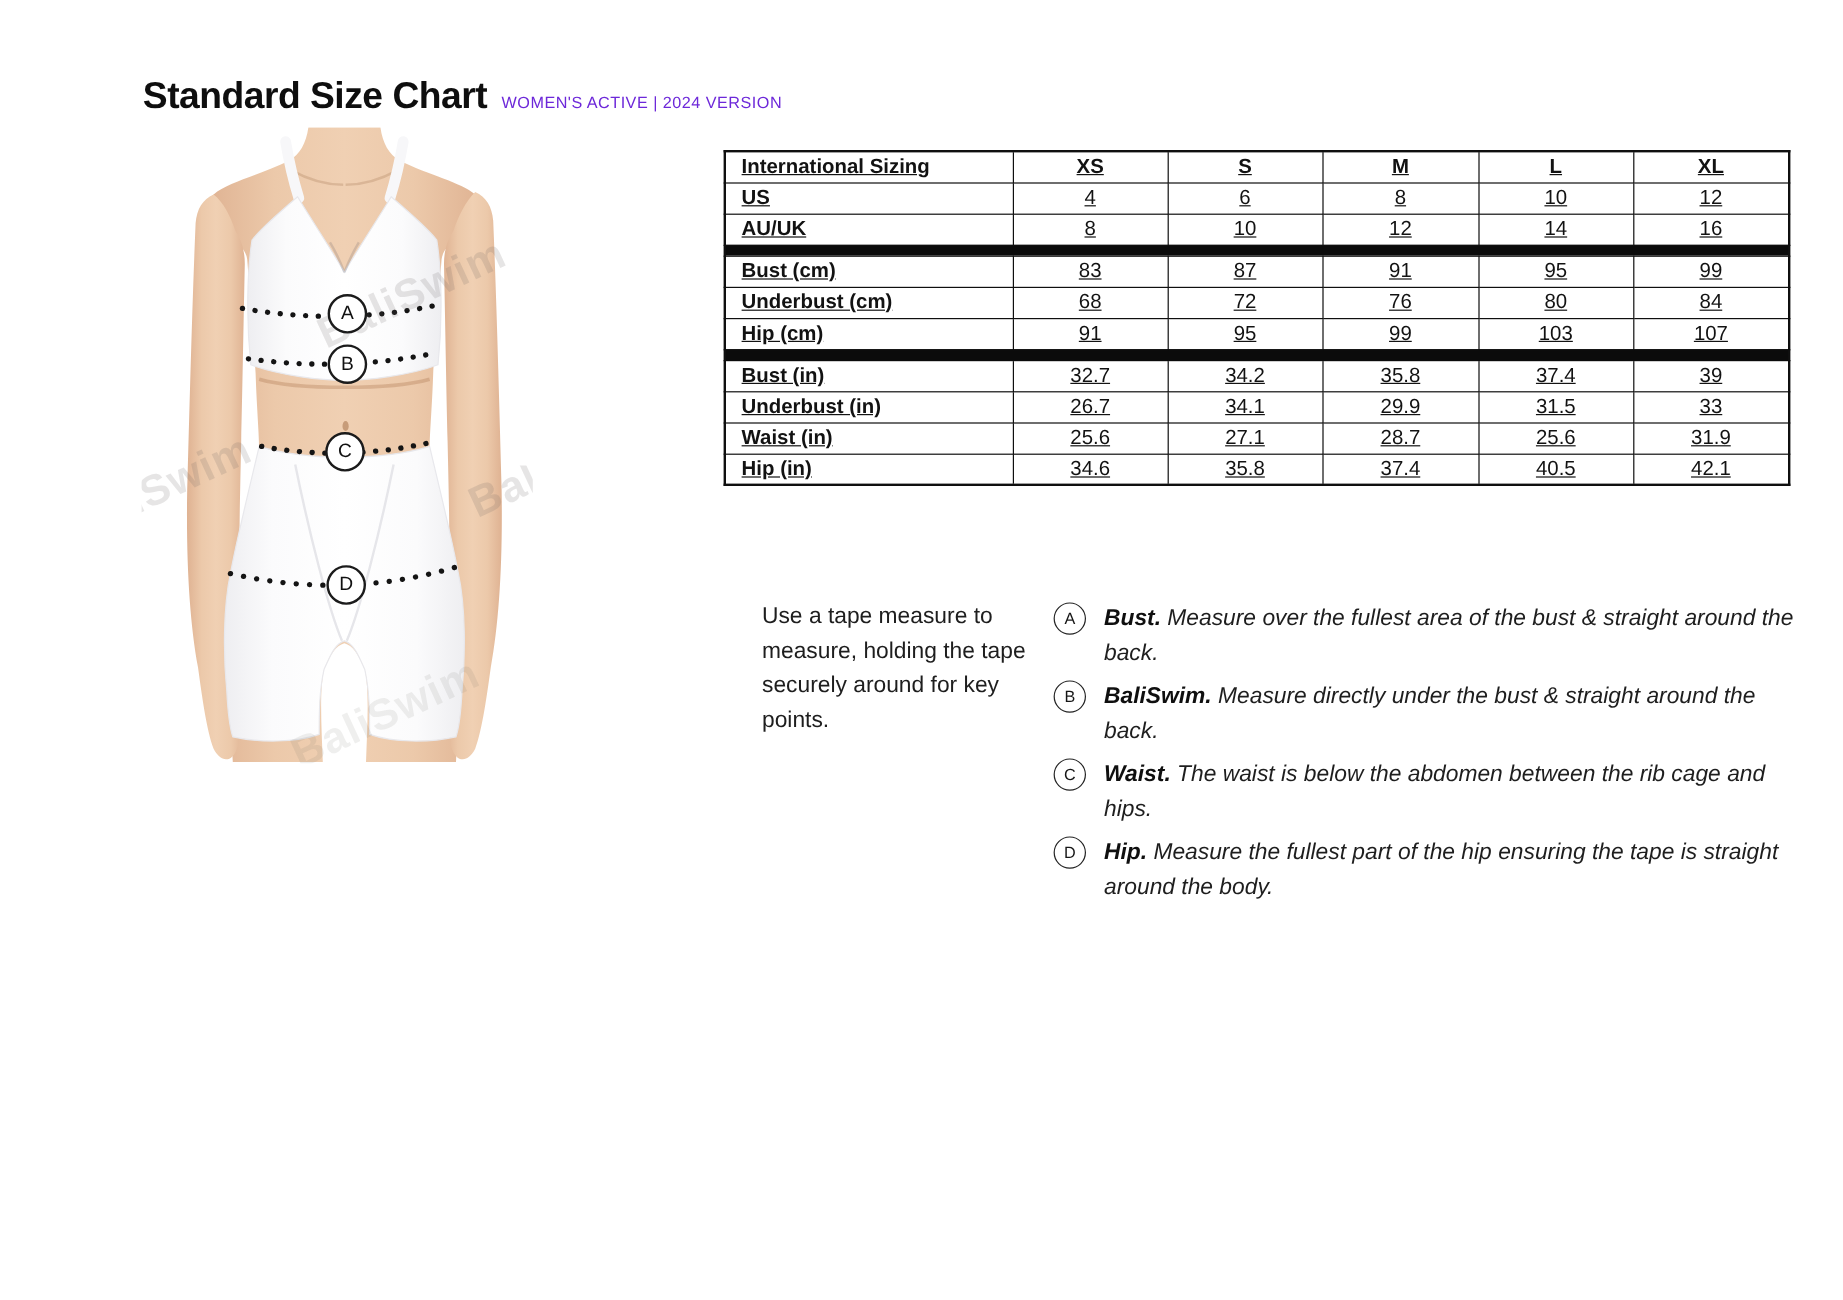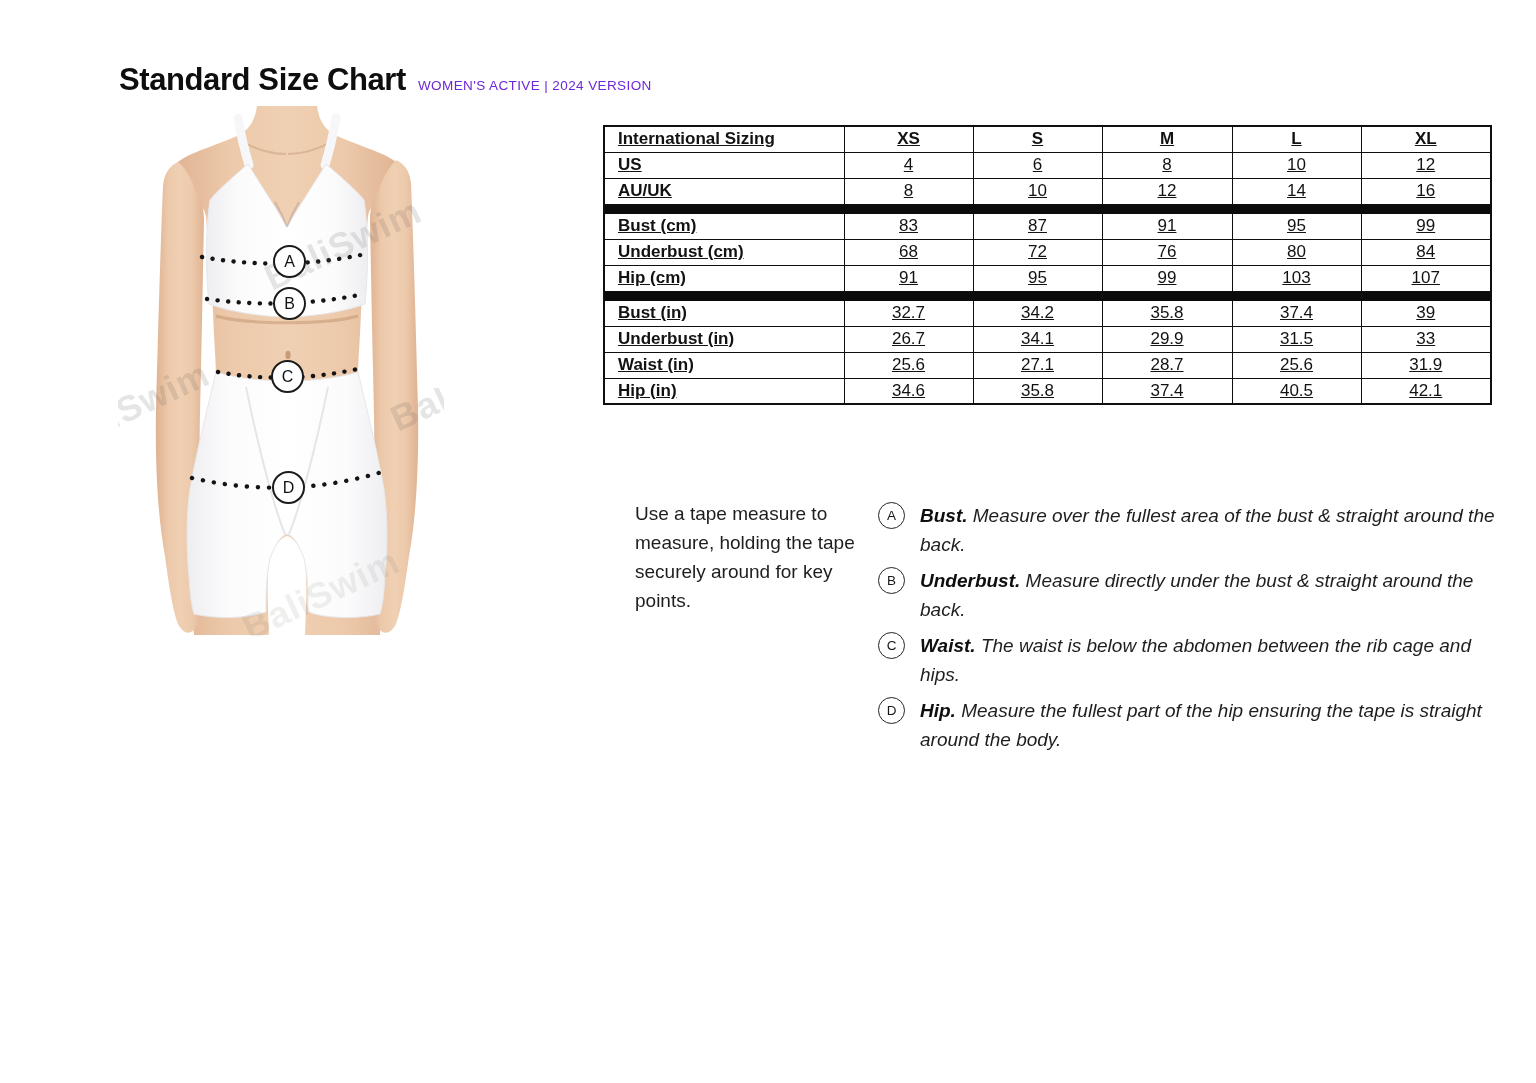--- a/index.html
+++ b/index.html
@@ -298,21 +298,21 @@
 
   <p class="intro">Use a tape measure to measure, holding the tape securely around for key points.</p>
 
   <div class="legend">
     <div class="litem">
       <span class="lcircle">A</span>
       <p class="ltext"><b>Bust.</b> <span>Measure over the fullest area of the bust &amp; straight around the back.</span></p>
     </div>
     <div class="litem">
       <span class="lcircle">B</span>
-      <p class="ltext"><b>Underbust.</b> <span>Measure directly under the bust &amp; straight around the back.</span></p>
+      <p class="ltext"><b>BaliSwim.</b> <span>Measure directly under the bust &amp; straight around the back.</span></p>
     </div>
     <div class="litem">
       <span class="lcircle">C</span>
       <p class="ltext"><b>Waist.</b> <span>The waist is below the abdomen between the rib cage and hips.</span></p>
     </div>
     <div class="litem">
       <span class="lcircle">D</span>
       <p class="ltext"><b>Hip.</b> <span>Measure the fullest part of the hip ensuring the tape is straight around the body.</span></p>
     </div>
   </div>

